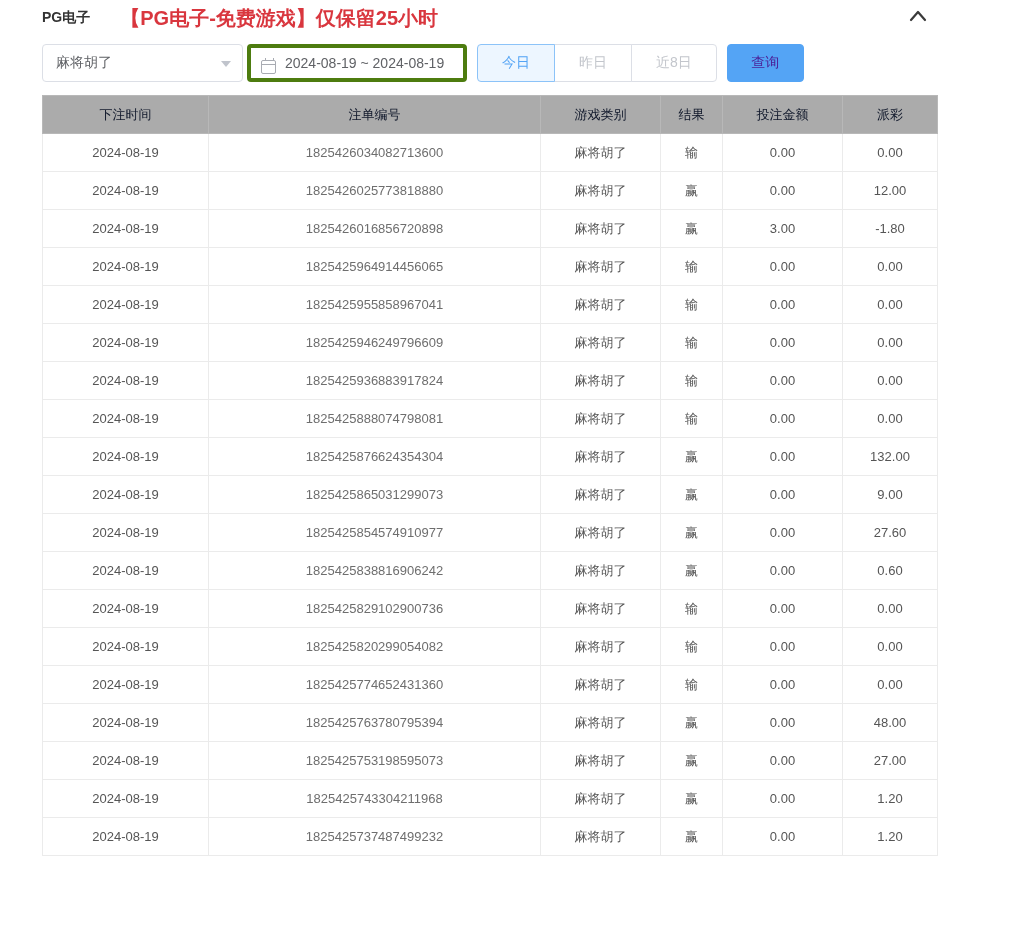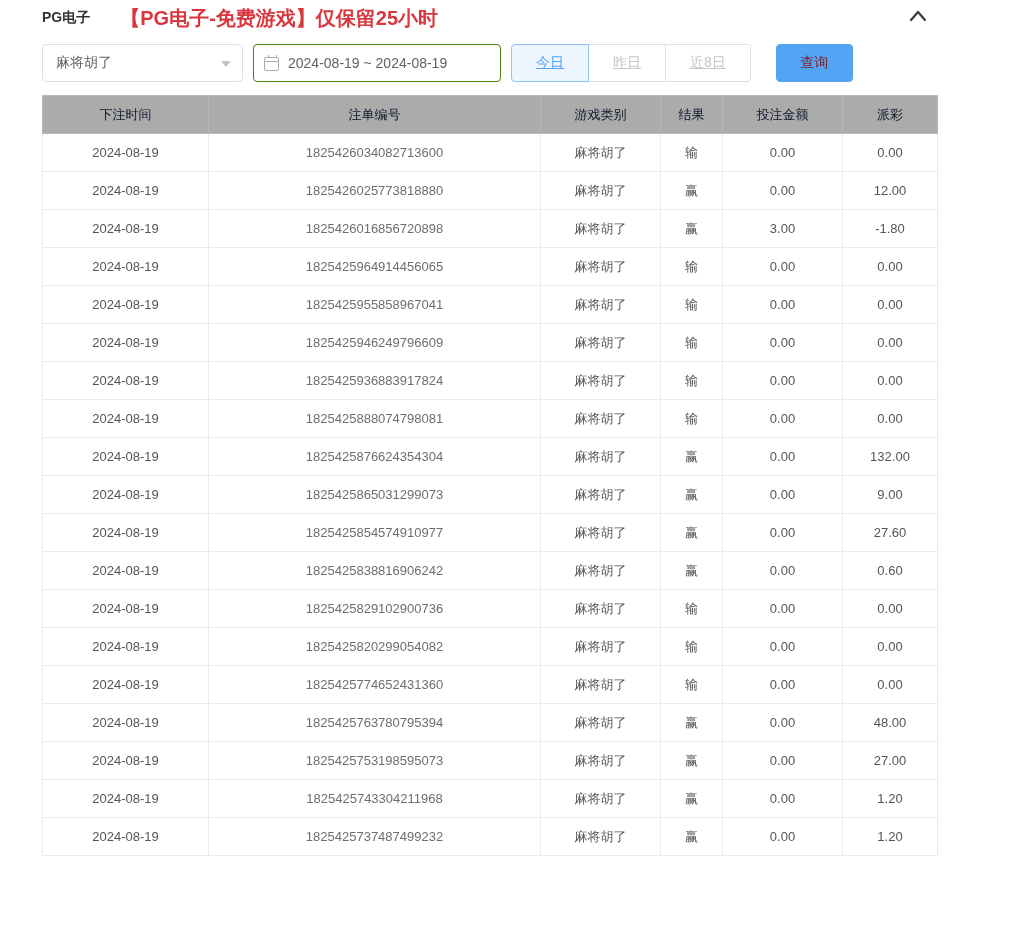--- a/index.html
+++ b/index.html
@@ -15,38 +15,38 @@
     display: flex; align-items: center; justify-content: center; }
 
   
   .filter-row { margin-top: 14px; height: 38px; display: flex; align-items: center; }
   .select-box { position: relative; width: 201px; height: 38px; border: 1px solid #dcdfe6;
     border-radius: 4px; display: flex; align-items: center; padding: 0 30px 0 13px;
     font-size: 14px; color: #606266; cursor: pointer; background: #fff; }
   .select-caret { position: absolute; right: 11px; top: 16px; width: 0; height: 0;
     border-left: 5px solid transparent; border-right: 5px solid transparent;
     border-top: 6px solid #c0c4cc; }
-  .date-box { position: relative; width: 248px; height: 38px; margin-left: 10px;
-    border: 1px solid #4d7c0f; border-radius: 4px; display: flex; align-items: center;
+  .date-box { position: relative; width: 220px; height: 38px; margin-left: 4px;
+    border: 4px solid #4d7c0f; border-radius: 4px; display: flex; align-items: center;
     padding-left: 34px; font-size: 14px; color: #606266; background: #fff; cursor: pointer; }
   .cal-icon { position: absolute; left: 10px; top: 12px; width: 15px; height: 14px;
     border: 1px solid #a8abb2; border-radius: 2px; }
   .cal-icon::before { content: ''; position: absolute; left: 0; right: 0; top: 3px;
     height: 1px; background: #a8abb2; }
   .cal-icon::after { content: ''; position: absolute; left: 3px; top: -3px; width: 7px;
     height: 2px; border-left: 1px solid #a8abb2; border-right: 1px solid #a8abb2; }
   .btn-group { display: flex; margin-left: 10px; }
   .qbtn { height: 38px; padding: 0 24px; background: #fff; border: 1px solid #dcdfe6;
     color: #c3c6cc; font-size: 14px; cursor: pointer; margin-left: -1px;
-    font-family: inherit; text-decoration: underline; }
+    font-family: inherit; }
   .qbtn:first-child { border-radius: 4px 0 0 4px; margin-left: 0; }
   .qbtn:last-child { border-radius: 0 4px 4px 0; }
   .qbtn.active { background: #edf6ff; border-color: #8cc3f8; color: #54a4f5; position: relative; z-index: 1; }
-  .search-btn { height: 38px; width: 77px; margin-left: 25px; background: #54a4f5;
-    border: 1px solid #54a4f5; border-radius: 4px; color: #7f1d1d; font-size: 14px;
+  .search-btn { height: 38px; width: 77px; margin-left: 10px; background: #54a4f5;
+    border: 1px solid #54a4f5; border-radius: 4px; color: #4c1d95; font-size: 14px;
     cursor: pointer; font-family: inherit; }
 
   
   table { border-collapse: collapse; table-layout: fixed; width: 895px; }
   td, th { font-weight: normal; text-align: center; overflow: hidden; white-space: nowrap; }
 
   .summary-table { margin-top: 23px; }
   .summary-table th { height: 39px; background: #e9e9e9; color: #333; font-size: 14px;
     border: 1px solid #dcdcdc; }
   .summary-table td { height: 40px; background: #fff; color: #333; font-size: 14px;

